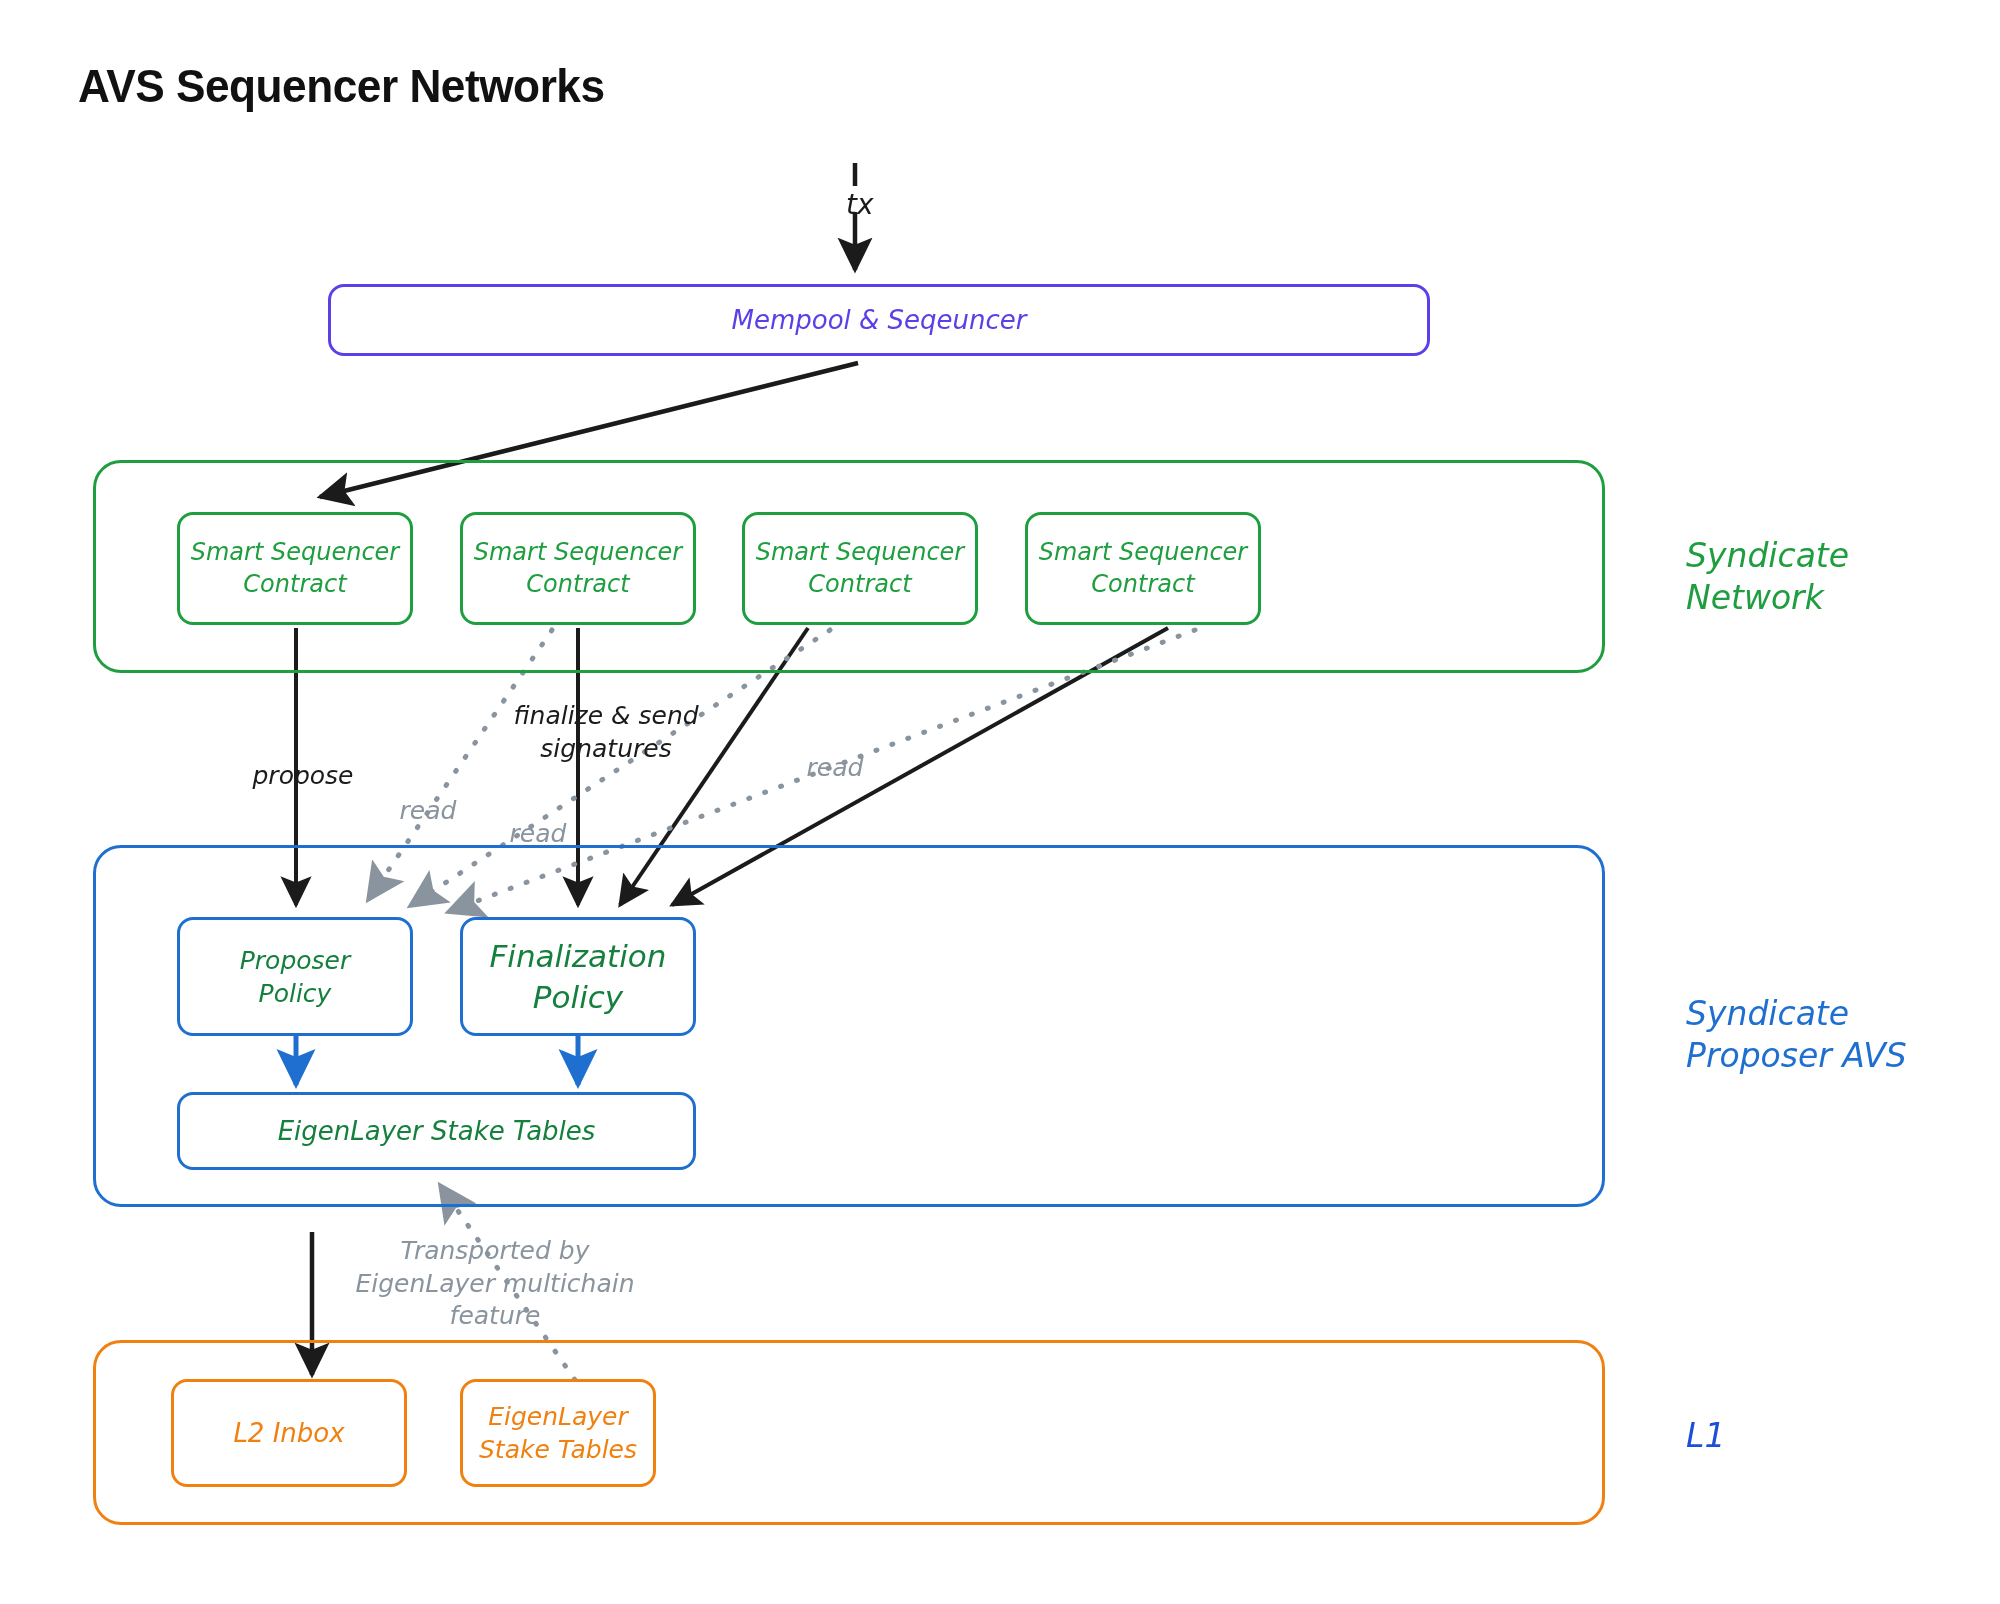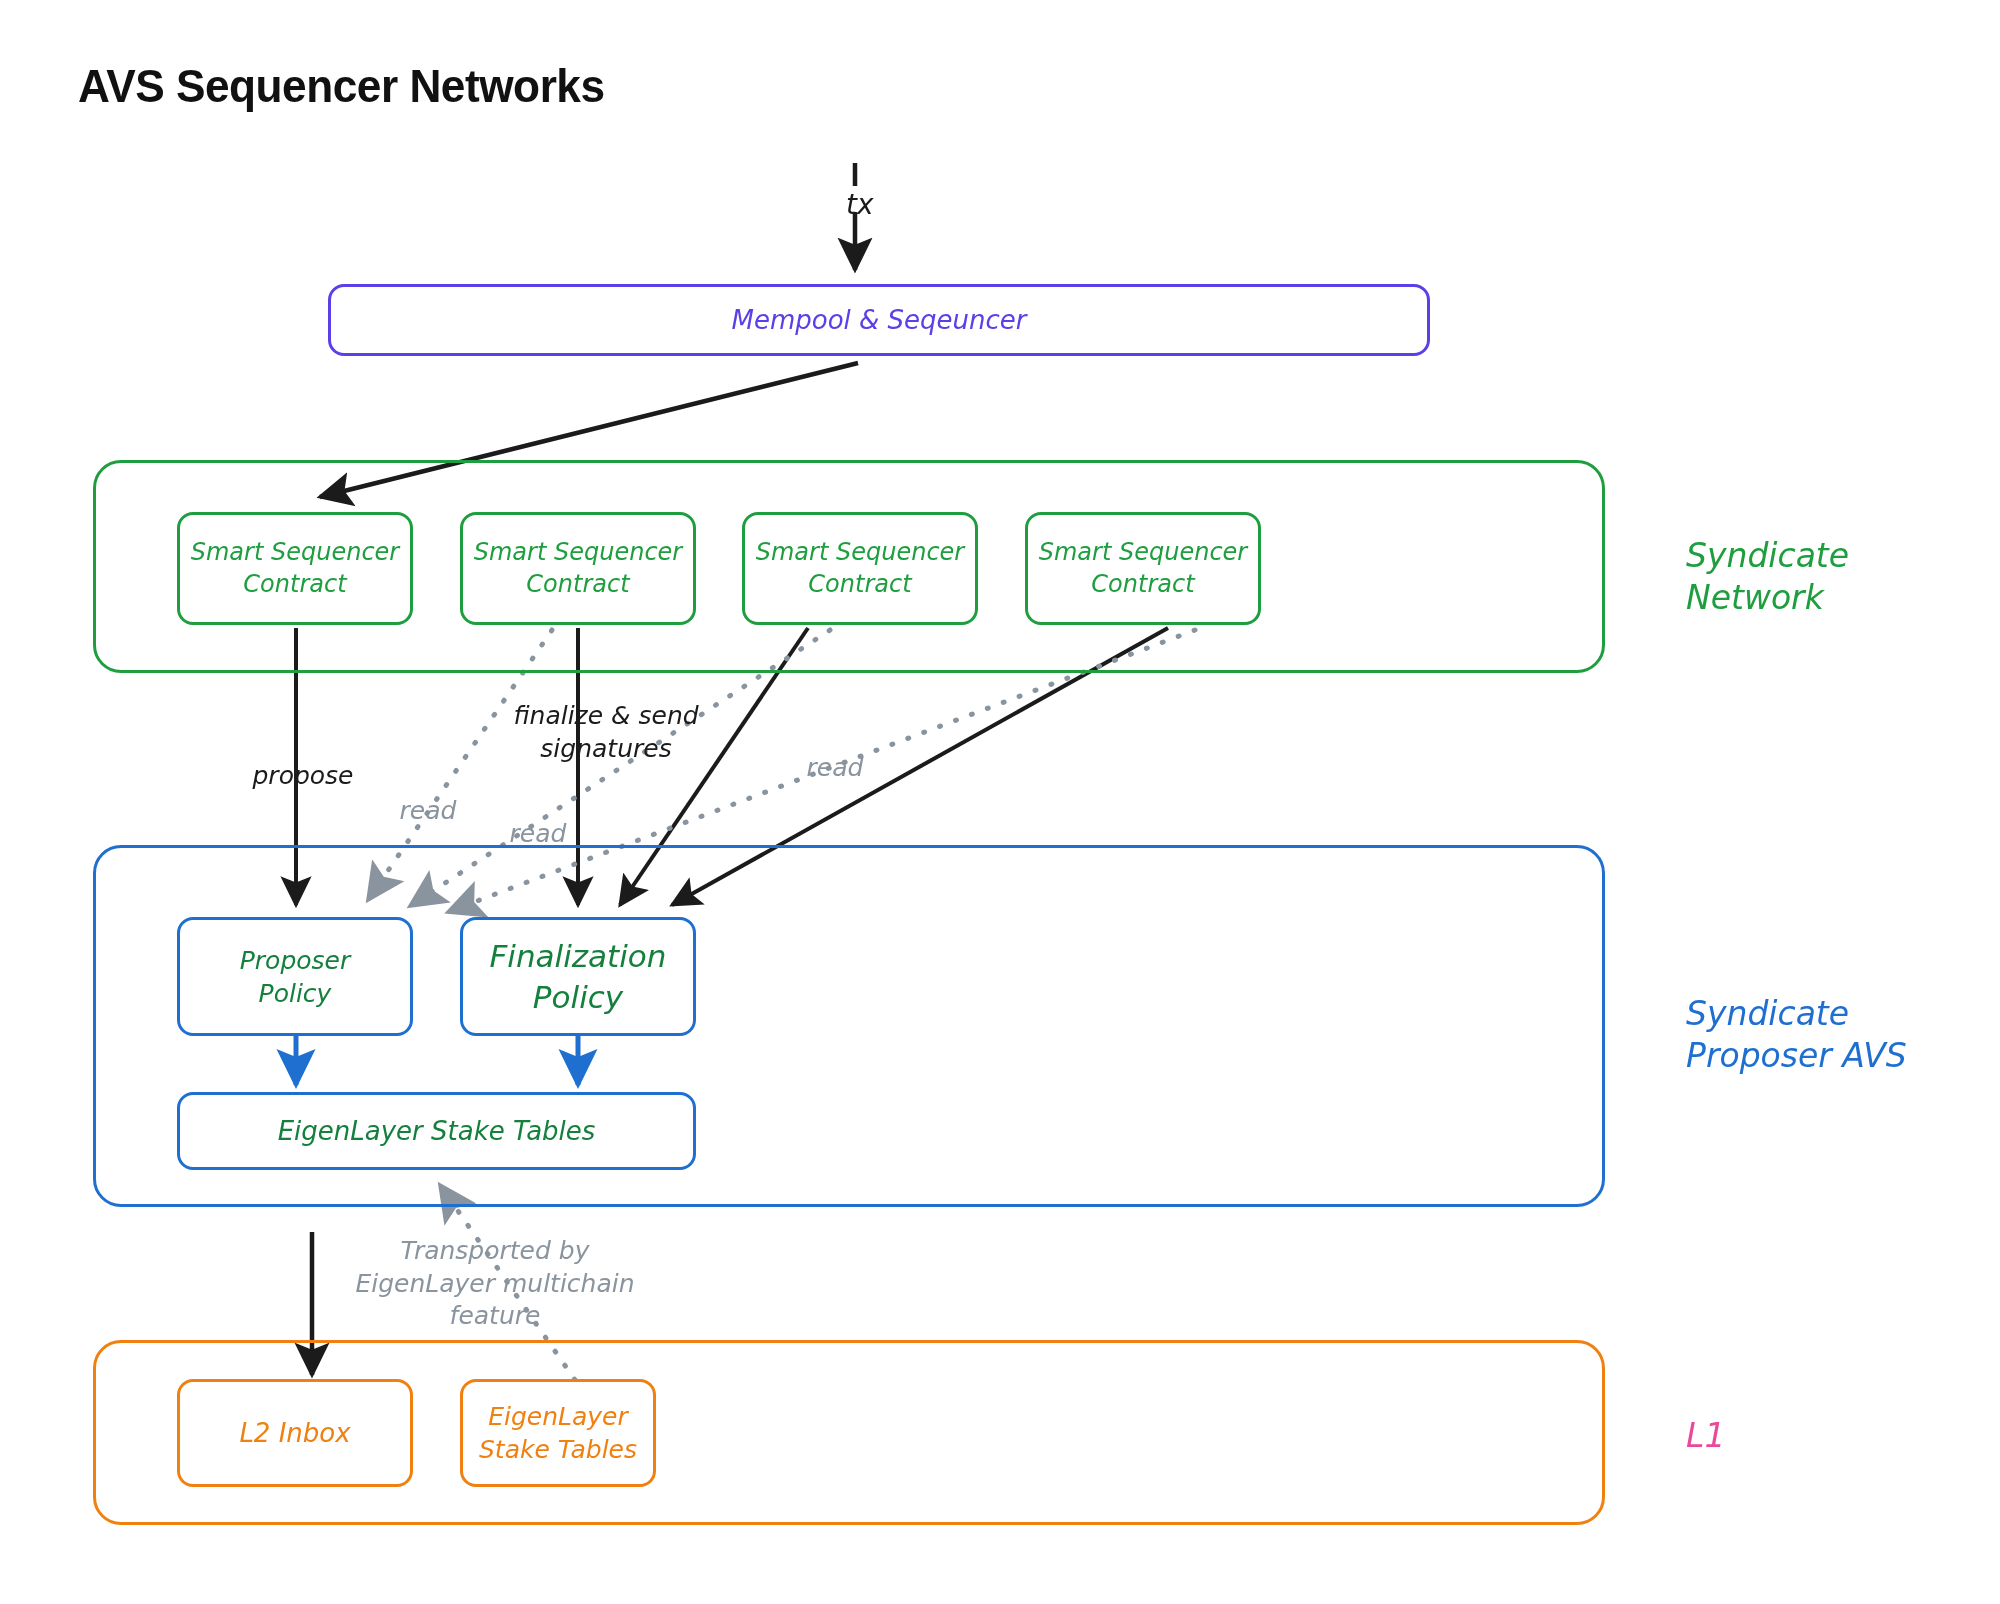--- a/index.html
+++ b/index.html
@@ -84,21 +84,21 @@
     font-style: italic;
     font-size: 28px;
     color: #1b1b1b;
   }
   .purple { border-color: #5b3fe8; color: #5b3fe8; }
   .green  { border-color: #1e9e3e; color: #1e9e3e; }
   .blue   { border-color: #1e6fd0; color: #15803d; }
   .orange { border-color: #f08010; color: #f08010; }
   .t-green  { color: #1e9e3e; }
   .t-blue   { color: #1e6fd0; }
-  .t-orange { color: #ec4899; }
+  .t-orange { color: #1d4ed8; }
 </style>
 </head>
 <body>
 
 <div id="canvas">
 
   <div id="page-title">AVS Sequencer Networks</div>
 
   <svg id="diagram" viewBox="0 0 2000 1604">
     <defs>
@@ -180,19 +180,19 @@
 
   <div class="zone-label t-blue" style="left:1686px; top:993px;">Syndicate
 Proposer AVS</div>
 
   <div class="edge-label muted" style="left:355px; top:1235px; width:280px;text-align:center;">Transported by
 EigenLayer multichain
 feature</div>
 
   <div class="container-box orange" style="left:93px; top:1340px; width:1512px; height:185px;"></div>
 
-  <div class="node-box orange" style="left:177px; top:1379px; width:236px; height:108px; font-size:26px;">L2 Inbox</div>
+  <div class="node-box orange" style="left:171px; top:1379px; width:236px; height:108px; font-size:26px;">L2 Inbox</div>
   <div class="node-box orange" style="left:460px; top:1379px; width:196px; height:108px; font-size:25px;">EigenLayer
 Stake Tables</div>
 
   <div class="zone-label t-orange" style="left:1686px; top:1415px;">L1</div>
 
 </div>
 
 </body></html>

